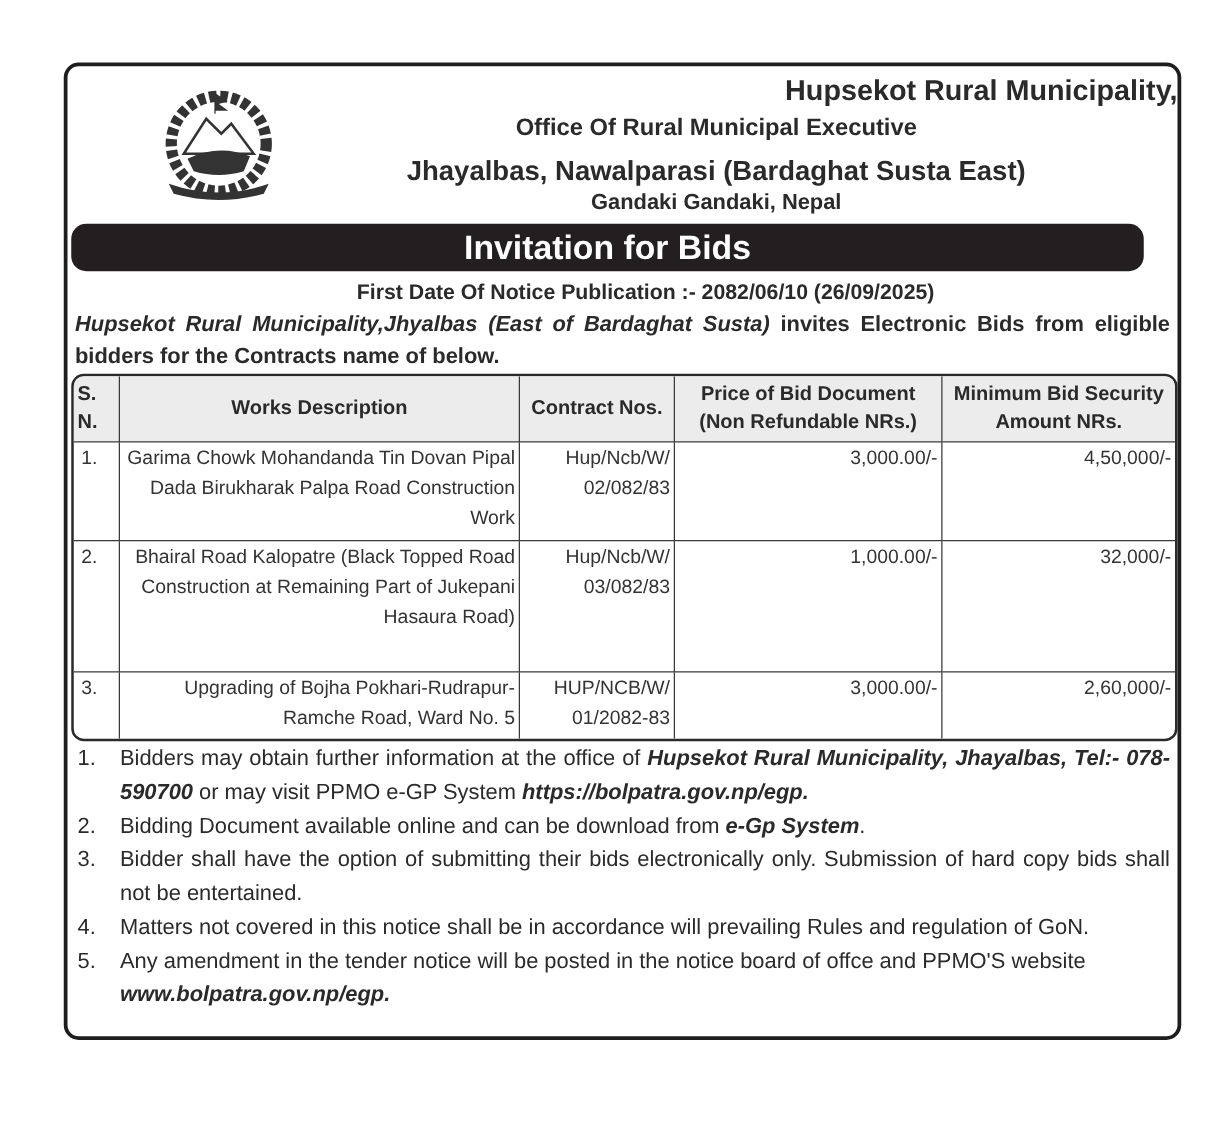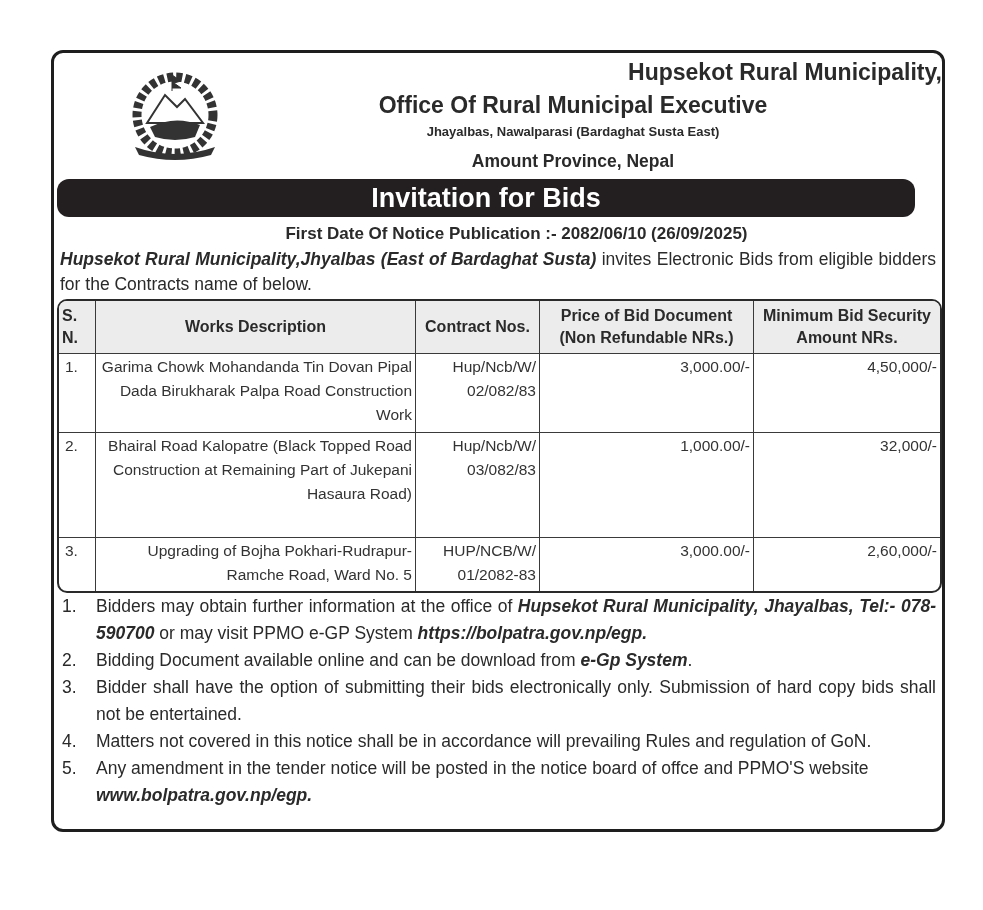--- a/index.html
+++ b/index.html
@@ -1,26 +1,26 @@
 <!DOCTYPE html>
 <html><head>
 <meta charset="utf-8">
 <style>
   html, body { margin:0; padding:0; background:#ffffff; }
   body { width:983px; height:910px; position:relative; font-family:"Liberation Sans", sans-serif; color:#2a2a2a; }
   .frame { position:absolute; left:51px; top:50px; width:888px; height:776px; border:3px solid #1e1e1e; border-radius:12px; background:#fff; }
   .emblem { position:absolute; left:70px; top:12px; width:102px; height:100px; }
   .hdr { position:absolute; left:0; right:0; text-align:center; font-weight:bold; color:#2a2a2a; }
   .h1 { top:6px; font-size:23px; left:150px; right:0; text-align:right; }
-  .h2 { top:39px; font-size:23px; left:150px; right:0; text-align:center; }
-  .h3 { top:71px; font-size:13px; left:150px; right:0; text-align:center; }
+  .h2 { top:39px; font-size:19px; left:150px; right:0; text-align:center; }
+  .h3 { top:71px; font-size:22px; left:150px; right:0; text-align:center; }
   .h4 { top:98px; font-size:17.5px; left:150px; right:0; text-align:center; }
   .band { position:absolute; left:3px; top:126px; width:858px; height:38px; background:#231f20; border-radius:12px; color:#fff; font-weight:bold; font-size:27px; text-align:center; line-height:38px; }
   .pubdate { position:absolute; left:0; right:0; top:171px; text-align:center; font-weight:bold; font-size:17px;margin-left:37px; }
-  .intro { position:absolute; left:6px; right:6px; top:194px; font-size:17.5px; line-height:25px; text-align:justify; }
+  .intro { position:absolute; left:6px; right:6px; top:194px; font-size:17.5px; line-height:25px; text-align:justify;font-weight:bold; }
   .intro b { font-style:italic; }
   .tbl-wrap { position:absolute; left:3px; top:246px; width:881px; height:290px; border:2px solid #2a2a2a; border-radius:10px; overflow:hidden; }
   table { border-collapse:collapse; width:100%; height:100%; font-size:15.5px; }
   th, td { border:1px solid #3a3a3a; }
   tr:first-child th { border-top:none; }
   tr:last-child td { border-bottom:none; }
   th:first-child, td:first-child { border-left:none; }
   th:last-child, td:last-child { border-right:none; }
   th { background:#ececec; font-weight:bold; font-size:16px; line-height:22px; padding:2px 3px; text-align:center; }
   th.sn { text-align:left; }
@@ -41,21 +41,21 @@
   <svg class="emblem" viewBox="0 0 100 100">
     <circle cx="50" cy="50" r="38" fill="none" stroke="#333" stroke-width="9" stroke-dasharray="6 3"></circle>
     <path d="M22 58 L40 30 L52 42 L60 34 L78 58 Z" fill="#fff" stroke="#333" stroke-width="2"></path>
     <path d="M25 62 Q50 50 75 60 L70 72 Q50 78 30 72 Z" fill="#333"></path>
     <path d="M47 10 L47 26 M47 10 L56 16 L49 18 L56 23 L47 23" fill="#333" stroke="#333" stroke-width="1"></path>
     <path d="M10 82 Q50 96 90 82 L86 90 Q50 100 14 90 Z" fill="#333"></path>
   </svg>
   <div class="hdr h1">Hupsekot Rural Municipality,</div>
   <div class="hdr h2">Office Of Rural Municipal Executive</div>
   <div class="hdr h3">Jhayalbas, Nawalparasi (Bardaghat Susta East)</div>
-  <div class="hdr h4">Amount Province, Nepal</div>
+  <div class="hdr h4">Gandaki Gandaki, Nepal</div>
 
   <div class="band">Invitation for Bids</div>
   <div class="pubdate">First Date Of Notice Publication :- 2082/06/10 (26/09/2025)</div>
   <div class="intro"><b>Hupsekot Rural Municipality,Jhyalbas (East of Bardaghat Susta)</b><span> invites Electronic Bids from eligible bidders for the Contracts name of below.</span></div>
 
   <div class="tbl-wrap">
     <table>
       <tbody>
           <tr style="height:52px">
         <th class="sn c-sn">S. N.</th>

